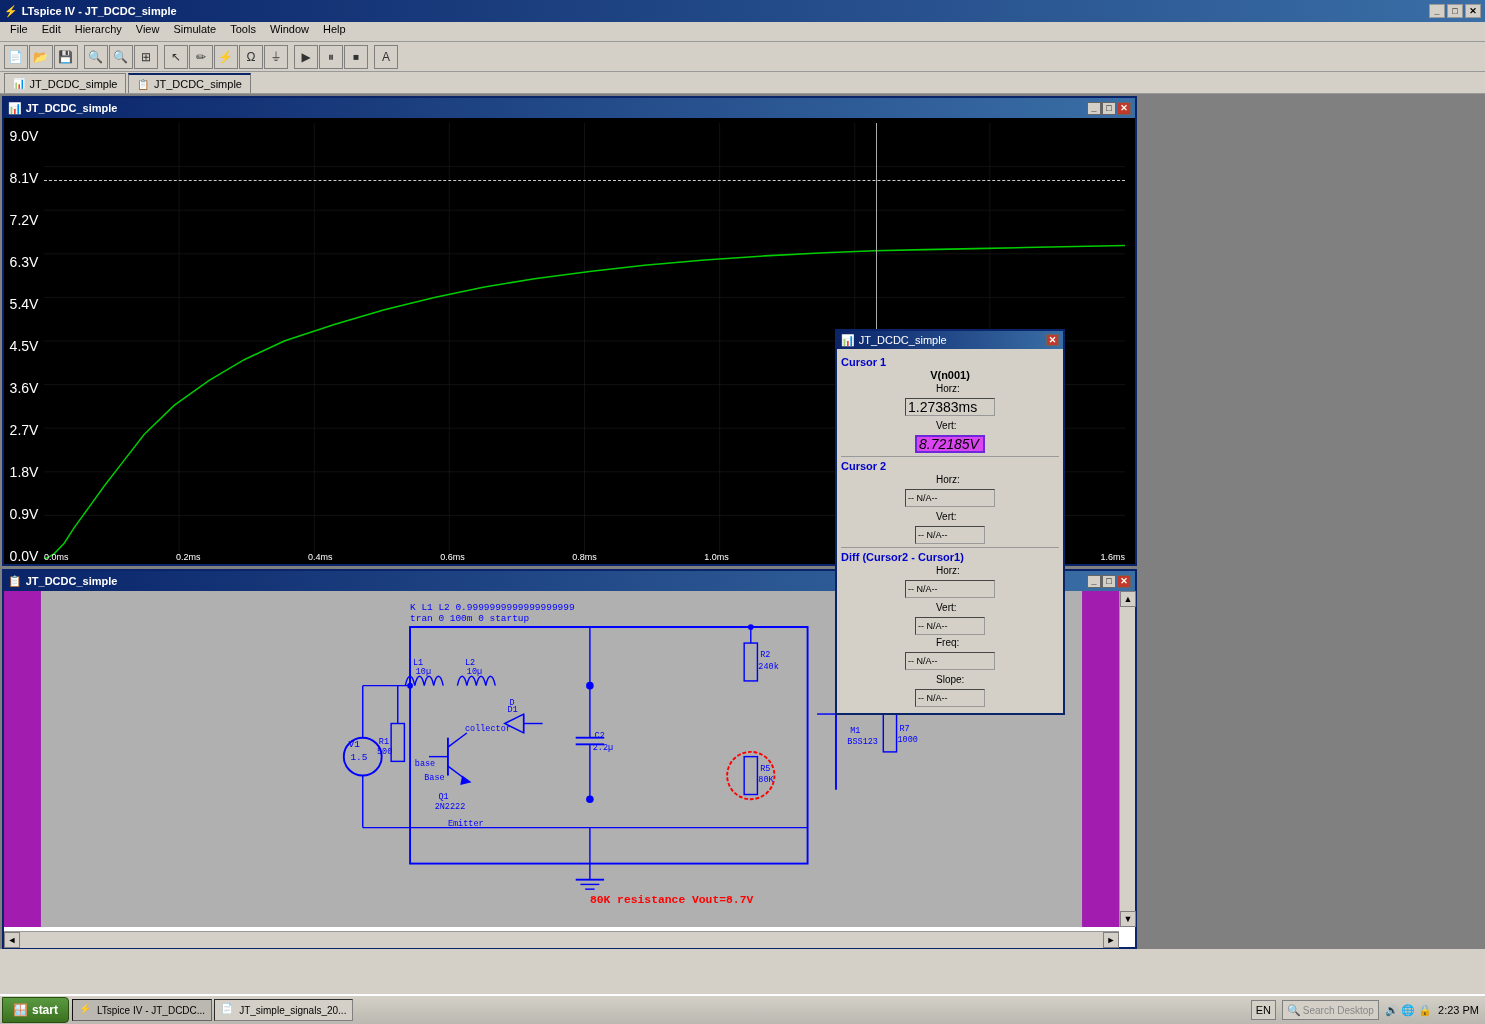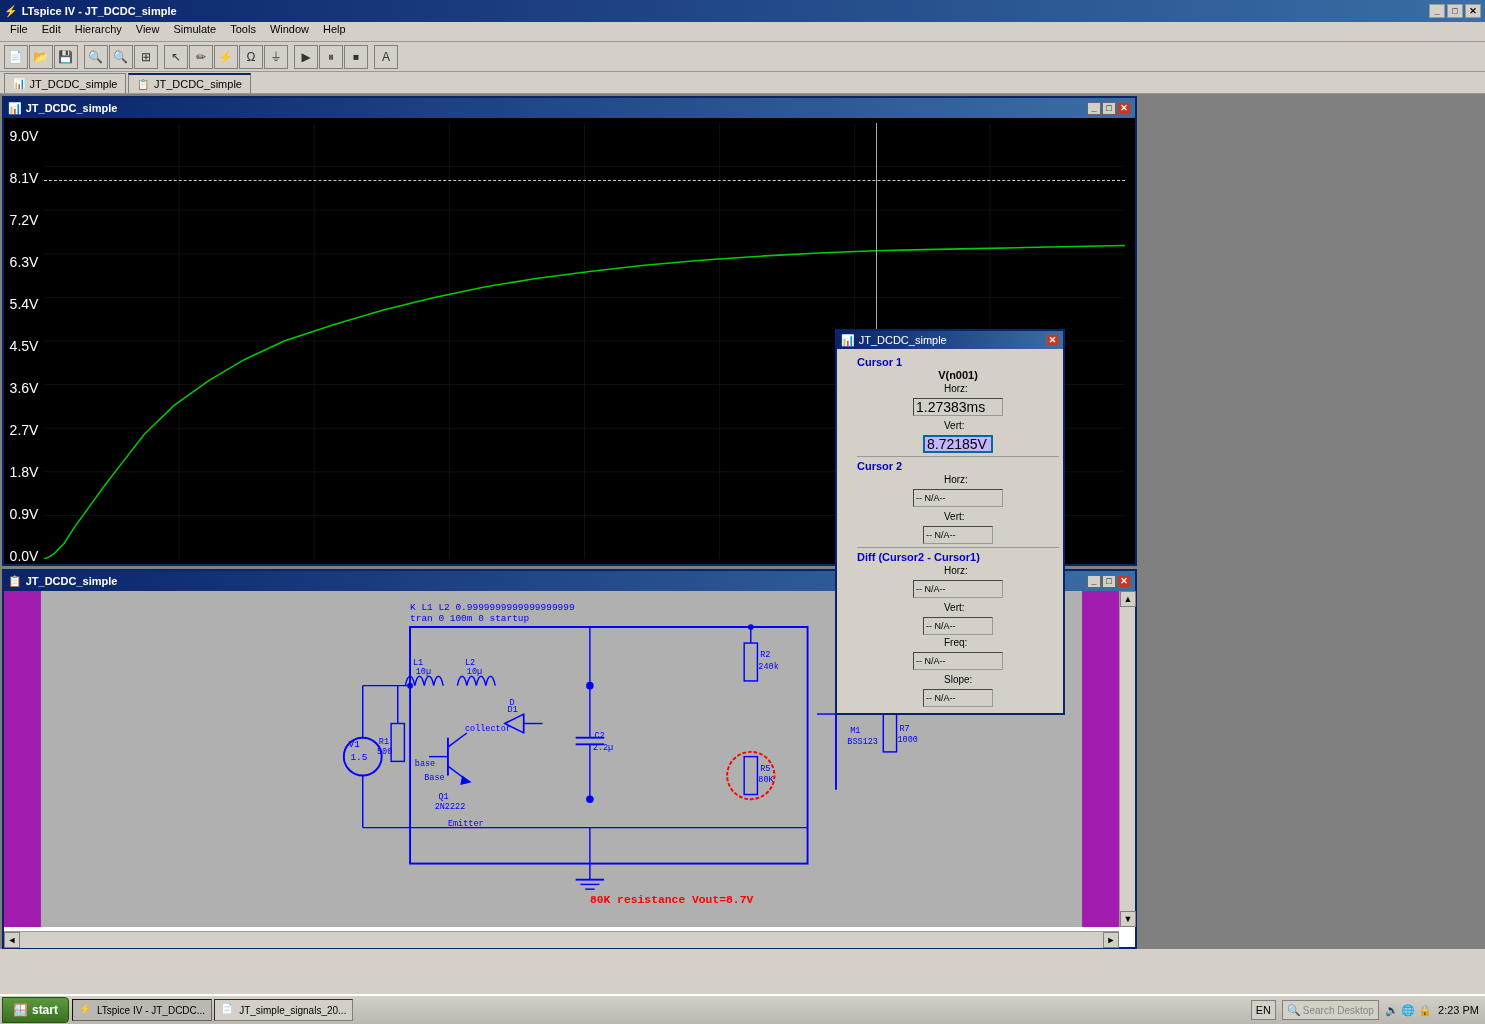--- a/index.html
+++ b/index.html
@@ -183,30 +183,30 @@
       align-items: center;
       justify-content: space-between;
       padding: 0 4px;
       font-size: 11px;
     }
     .cursor-close {
       width: 13px; height: 12px; background: #c0392b; border: 1px solid #666;
       display: flex; align-items: center; justify-content: center; font-size: 9px;
       color: white; font-weight: bold; cursor: pointer;
     }
-    .cursor-content { padding: 4px; margin-left: 16px; }
+    .cursor-content { padding: 4px; }
     .cursor-section-label { color: #0000cc; font-weight: bold; font-size: 11px; margin: 3px 0 1px 0; }
     .cursor-signal-label { text-align: center; font-size: 11px; font-weight: bold; margin-bottom: 2px; }
     .cursor-row { display: flex; align-items: center; gap: 4px; margin: 2px 0; flex-direction: column; }
     .cursor-field-label { width: 28px; font-size: 10px; }
     .cursor-input {
       height: 18px; background: #d4d0c8; border: 1px inset #999;
       font-size: 14px; padding: 0 2px; width: 80px; display: flex; align-items: center;
     }
-    .cursor-input.highlighted { border: 2px solid #0369a1; background: #c4b5fd; }
+    .cursor-input.highlighted { border: 2px solid #6d28d9; background: #d946ef; font-style: italic; }
     .divider { height: 1px; background: #999; margin: 3px 0; }
 
     
     .schematic-window {
       top: 475px; left: 2px; width: 1135px; height: 380px;
     }
     .schematic-content {
       background: #a21caf;
       width: calc(100% - 16px);
       height: calc(100% - 20px);
@@ -431,20 +431,31 @@
               780,125
               830,123
               880,122
               930,121
               980,120
               1080,118
             "></polyline>
         </svg>
       </div>
 
+      <div style="position:absolute;bottom:2px;left:40px;right:10px;display:flex;justify-content:space-between;">
+        <span class="x-label">0.0ms</span>
+        <span class="x-label">0.2ms</span>
+        <span class="x-label">0.4ms</span>
+        <span class="x-label">0.6ms</span>
+        <span class="x-label">0.8ms</span>
+        <span class="x-label">1.0ms</span>
+        <span class="x-label">1.2ms</span>
+        <span class="x-label">1.4ms</span>
+        <span class="x-label">1.6ms</span>
+      </div>
     </div>
   </div>
 
   <div class="cursor-dialog">
     <div class="cursor-dialog-title">
       <div style="display:flex;align-items:center;gap:4px;">
         <span>📊</span>
         <span>JT_DCDC_simple</span>
       </div>
       <div class="cursor-close">✕</div>

